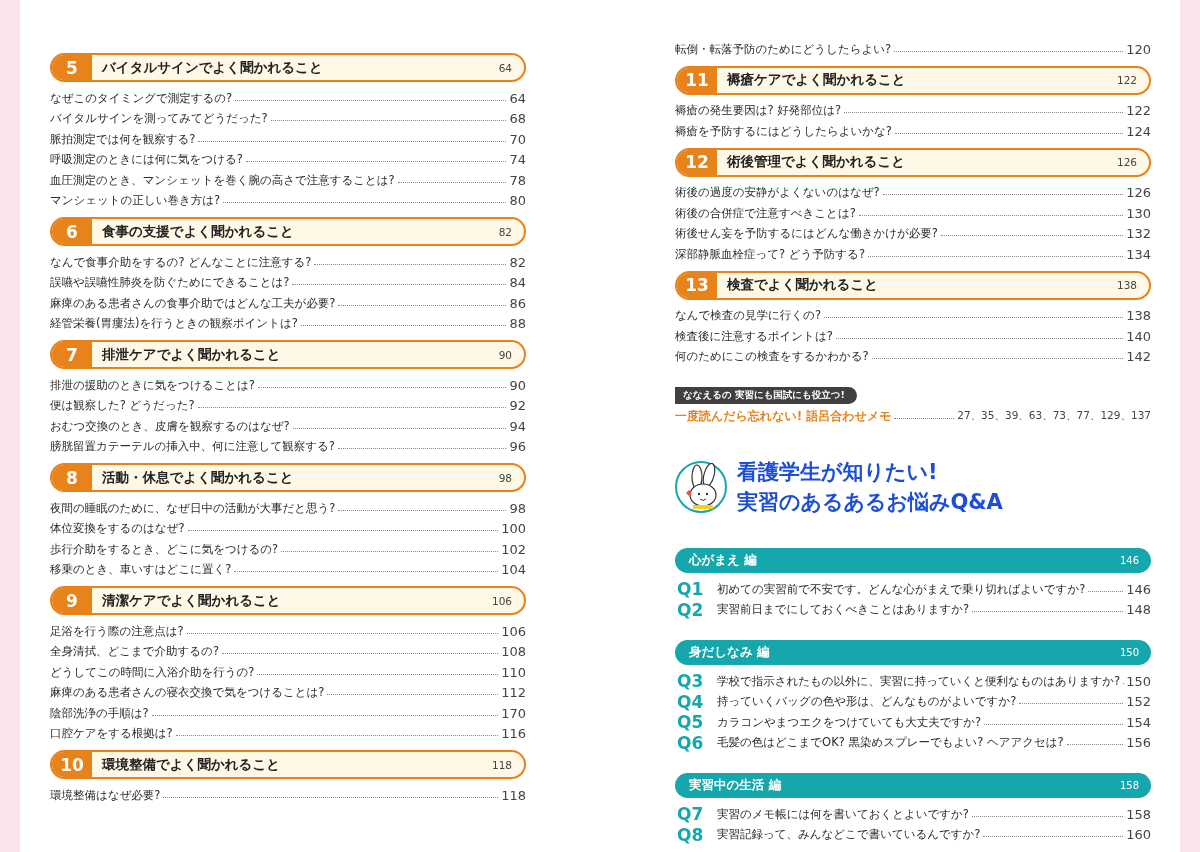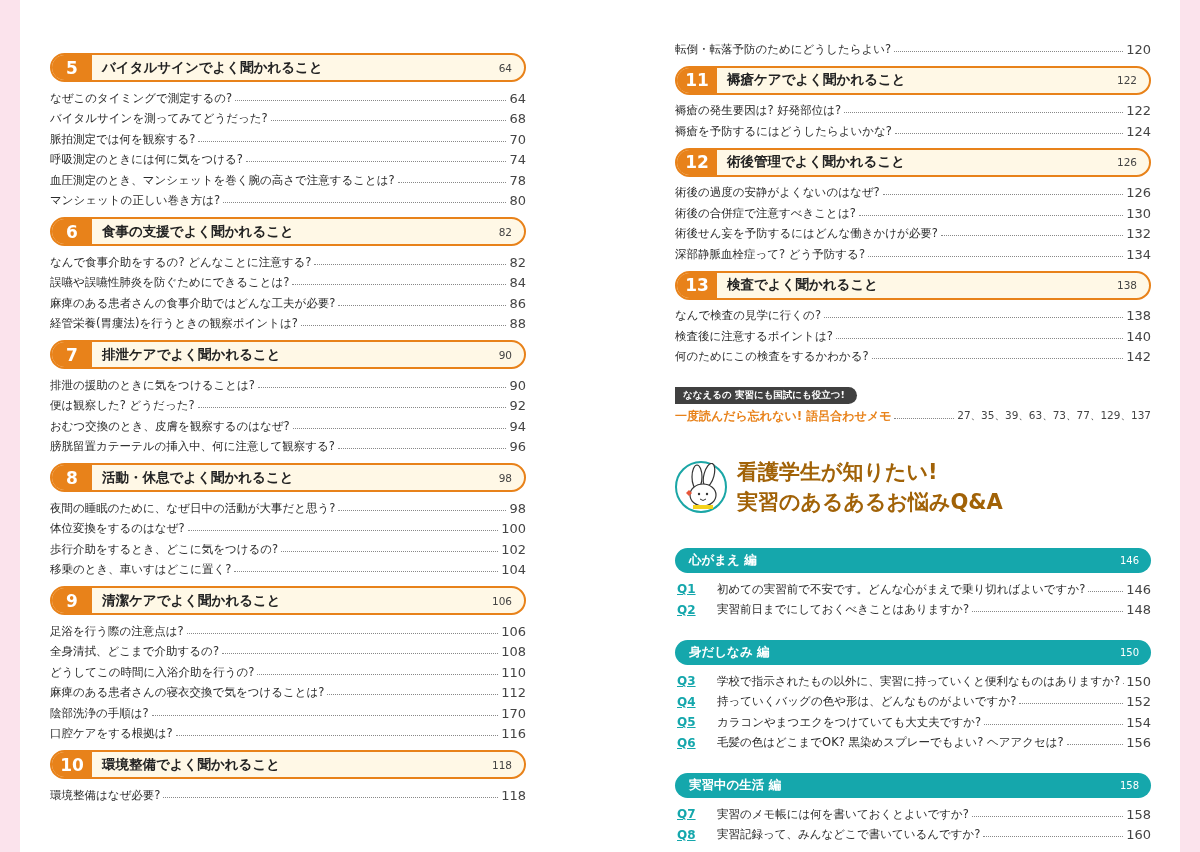--- a/index.html
+++ b/index.html
@@ -36,30 +36,30 @@
   }
   .memo-row { display: flex; align-items: center; height: 20px; margin-top: 2px; }
   .memo-title { color: #e8821a; font-weight: bold; font-size: 12px; white-space: nowrap; }
   .memo-pages { font-size: 10.5px; color: #444; white-space: nowrap; }
 
   .qa-banner { display: flex; align-items: center; margin-top: 20px; height: 82px; }
   .bunny {
     width: 52px; height: 52px; border-radius: 50%; border: 2px solid #1aa6a6; background: #fff;
     position: relative; margin-right: 10px; flex-shrink: 0;
   }
-  .qa-title { color: #a16207; font-weight: bold; font-size: 21px; line-height: 30px; }
+  .qa-title { color: #1d4ed8; font-weight: bold; font-size: 21px; line-height: 30px; }
 
   .qa-bar {
     height: 25px; border-radius: 13px; background: #15a7ac; color: #fff; display: flex; align-items: center;
     padding: 0 12px 0 14px; margin-top: 20px; margin-bottom: 6px;
   }
   .qa-bar-title { flex: 1; font-weight: bold; font-size: 12.5px; }
   .qa-bar-page { font-size: 10px; }
   .qa-row { display: flex; align-items: center; height: 20.5px; font-size: 11.5px; }
-  .qa-num { width: 42px; color: #15a7ac; font-weight: bold; font-size: 12px; padding-left: 2px; text-decoration: underline; }
+  .qa-num { width: 42px; color: #15a7ac; font-weight: bold; font-size: 17px; padding-left: 2px; }
 </style>
 </head>
 <body>
 
 <div class="pink-edge pink-left"></div>
 <div class="pink-edge pink-right"></div>
 
 <div class="col col-left" id="left-col">
     <div class="sec-head">
       <span class="sec-num">5</span>

